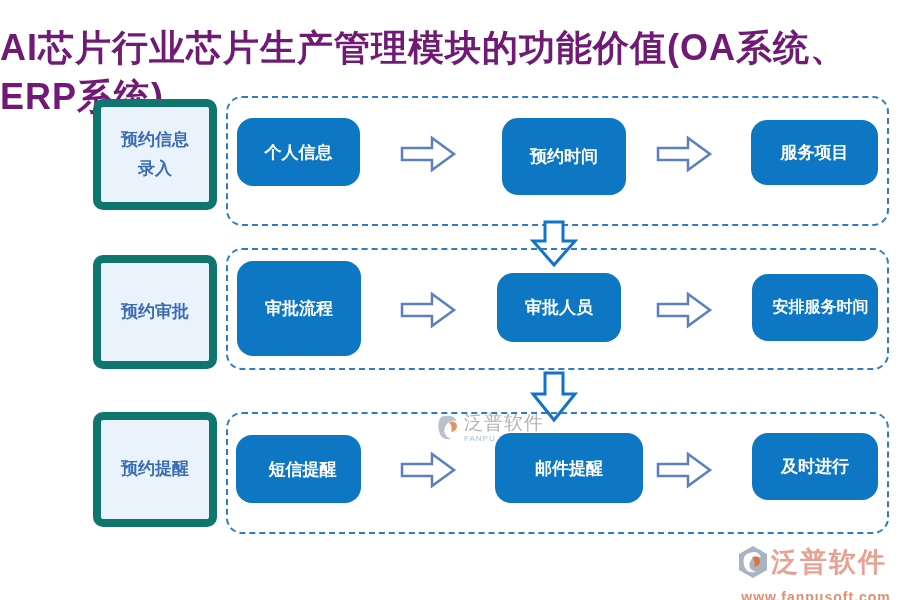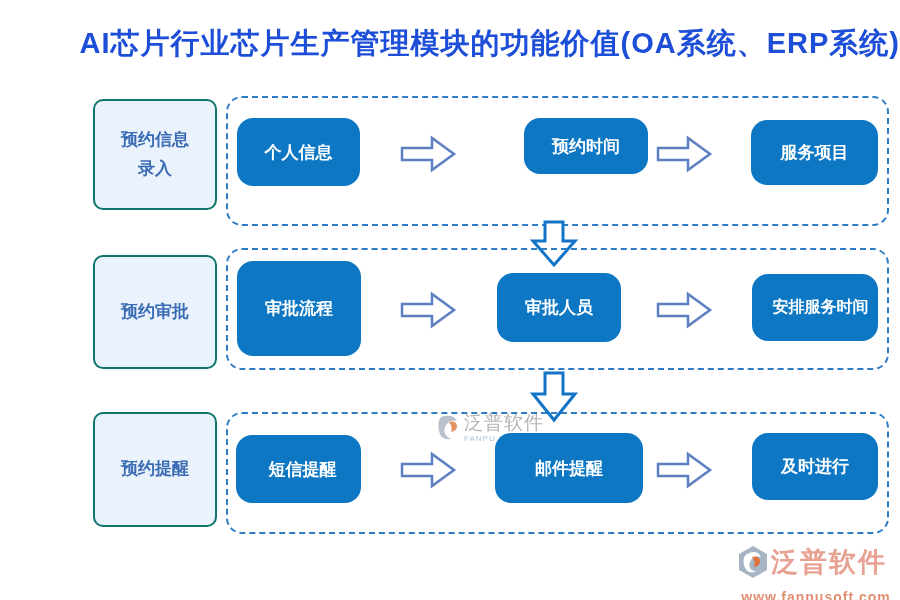--- a/index.html
+++ b/index.html
@@ -1,26 +1,26 @@
 <!DOCTYPE html>
 <html><head>
 <meta charset="utf-8">
 <style>
   html,body{margin:0;padding:0;background:#ffffff;}
   #canvas{
     position:relative;width:900px;height:600px;background:#ffffff;overflow:hidden;
     font-family:"Liberation Sans","DejaVu Sans",sans-serif;
   }
   .title{
-    position:absolute;left:0;top:24px;width:100%;text-align:right;
-    font-size:29px;font-weight:bold;color:#1d4ed8;letter-spacing:1px;
+    position:absolute;left:0;top:24px;width:100%;text-align:left;
+    font-size:36px;font-weight:bold;color:#701a75;letter-spacing:1px;
   }
   .side-label{
     position:absolute;box-sizing:border-box;
-    background:#eaf2fc;border:2px solid #0f766e;border-radius:10px;
+    background:#eaf2fc;border:8px solid #0f766e;border-radius:10px;
     color:#3a6cb4;font-size:17px;font-weight:bold;line-height:1.7;
     display:flex;align-items:center;justify-content:center;text-align:center;
   }
   .dash-box{
     position:absolute;box-sizing:border-box;
     border:2px dashed #2e7cc4;border-radius:16px;background:transparent;
   }
   .step-box{
     position:absolute;box-sizing:border-box;
     background:#0d77c4;border-radius:16px;color:#ffffff;
@@ -49,21 +49,21 @@
   </div>
 
   <div class="dash-box" style="left:226px;top:96px;width:663px;height:130px;"></div>
 
   <div class="step-box" style="left:237px;top:118px;width:123px;height:68px;">个人信息</div>
 
   <svg class="arrow" style="left:399px;top:134px;" width="58" height="40" viewBox="0 0 58 40">
     <polygon points="3,14 33,14 33,4 55,20 33,36 33,26 3,26" fill="#ffffff" stroke="#5b7fc0" stroke-width="2.5"></polygon>
   </svg>
 
-  <div class="step-box" style="left:524px;top:118px;width:124px;height:56px;">预约时间</div>
+  <div class="step-box" style="left:502px;top:118px;width:124px;height:77px;">预约时间</div>
 
   <svg class="arrow" style="left:655px;top:134px;" width="58" height="40" viewBox="0 0 58 40">
     <polygon points="3,14 33,14 33,4 55,20 33,36 33,26 3,26" fill="#ffffff" stroke="#5b7fc0" stroke-width="2.5"></polygon>
   </svg>
 
   <div class="step-box" style="left:751px;top:120px;width:127px;height:65px;">服务项目</div>
 
   <svg class="arrow" style="left:529px;top:220px;" width="50" height="48" viewBox="0 0 50 48">
     <polygon points="16,2 34,2 34,21 46,21 25,45 4,21 16,21" fill="#ffffff" stroke="#1274c6" stroke-width="3"></polygon>
   </svg>

